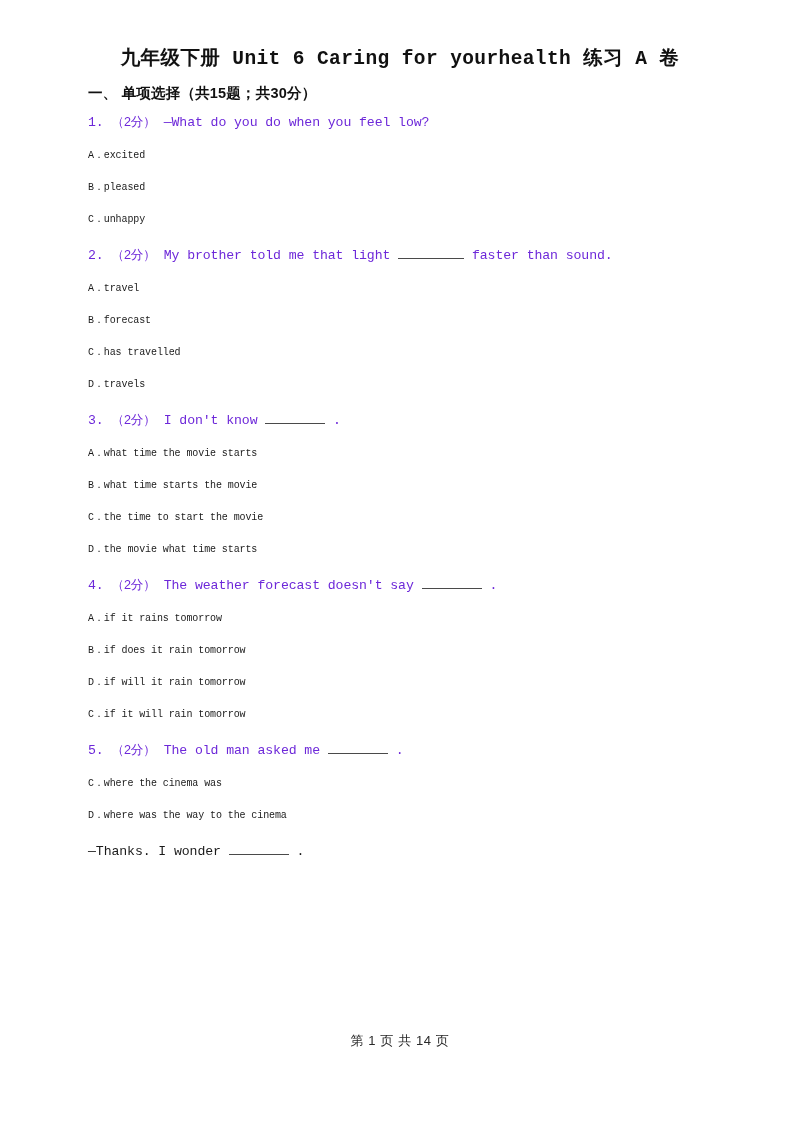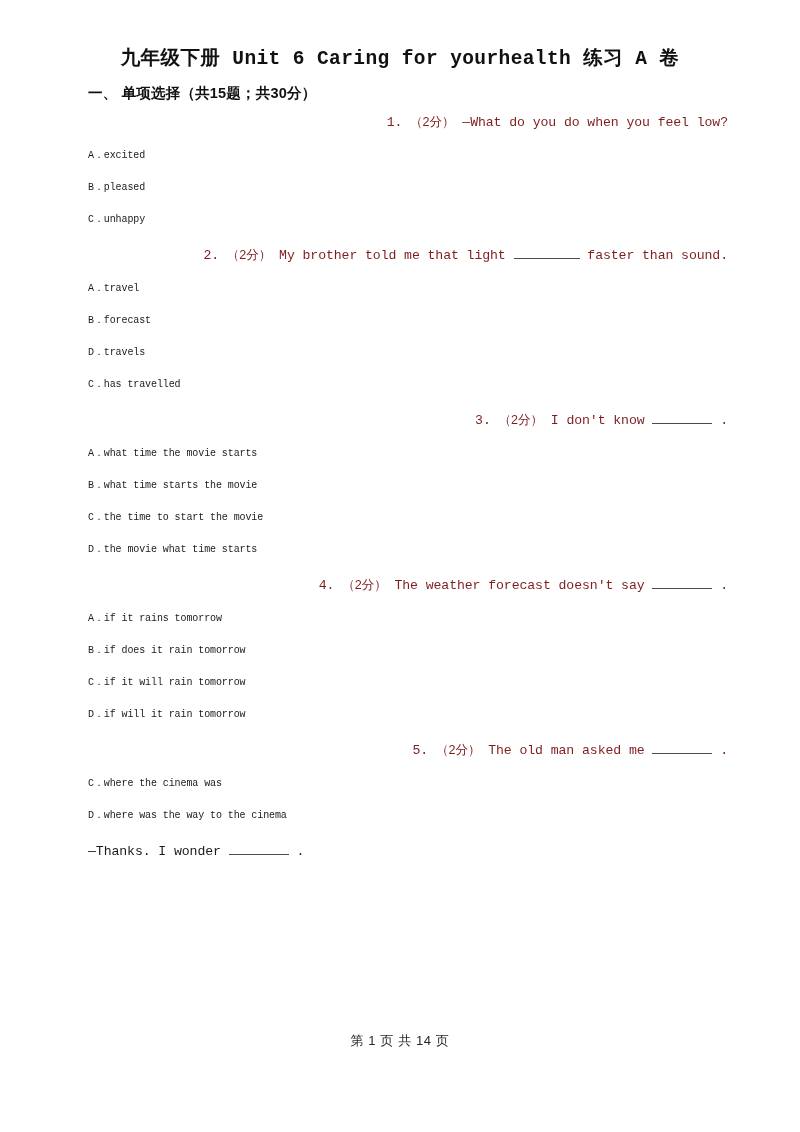--- a/index.html
+++ b/index.html
@@ -49,26 +49,25 @@
     color: #111111;
     margin: 0 0 13px 0;
     letter-spacing: 0.2px;
   }
   .q-block {
     margin: 0;
   }
   .q-line {
     font-family: "Liberation Mono", "DejaVu Sans Mono", monospace;
     font-size: 13.2px;
-    color: #7f1d1d;
+    color: #6d28d9;
     line-height: 1;
     margin: 0 0 22px 0;
     white-space: nowrap;
     letter-spacing: -0.1px;
-    text-align: right;
   }
   .q-num {
     display: inline;
   }
   .q-points {
     display: inline;
     font-family: "Liberation Sans", "DejaVu Sans", sans-serif;
     font-size: 12.6px;
   }
   .q-text {
@@ -151,25 +150,25 @@
         <span class="blank blank-md"></span>
         <span class="q-text">faster than sound.</span>
       </div>
       <div class="opt-line">
         <span class="opt-letter">A．</span><span>travel</span>
       </div>
       <div class="opt-line">
         <span class="opt-letter">B．</span><span>forecast</span>
       </div>
       <div class="opt-line">
+        <span class="opt-letter">C．</span><span>has travelled</span>
+      </div>
+      <div class="opt-line">
         <span class="opt-letter">D．</span><span>travels</span>
       </div>
-      <div class="opt-line">
-        <span class="opt-letter">C．</span><span>has travelled</span>
-      </div>
     </div>
 
     <div class="q-block">
       <div class="q-line">
         <span class="q-num">3.</span>
         <span class="q-points">（2分）</span>
         <span class="q-text">I don't know</span>
         <span class="blank blank-sm"></span>
         <span class="q-text">.</span>
       </div>
@@ -195,24 +194,24 @@
         <span class="blank blank-sm"></span>
         <span class="q-text">.</span>
       </div>
       <div class="opt-line">
         <span class="opt-letter">A．</span><span>if it rains tomorrow</span>
       </div>
       <div class="opt-line">
         <span class="opt-letter">B．</span><span>if does it rain tomorrow</span>
       </div>
       <div class="opt-line">
+        <span class="opt-letter">D．</span><span>if will it rain tomorrow</span>
+      </div>
+      <div class="opt-line">
         <span class="opt-letter">C．</span><span>if it will rain tomorrow</span>
-      </div>
-      <div class="opt-line">
-        <span class="opt-letter">D．</span><span>if will it rain tomorrow</span>
       </div>
     </div>
 
     <div class="q-block">
       <div class="q-line">
         <span class="q-num">5.</span>
         <span class="q-points">（2分）</span>
         <span class="q-text">The old man asked me</span>
         <span class="blank blank-sm"></span>
         <span class="q-text">.</span>

